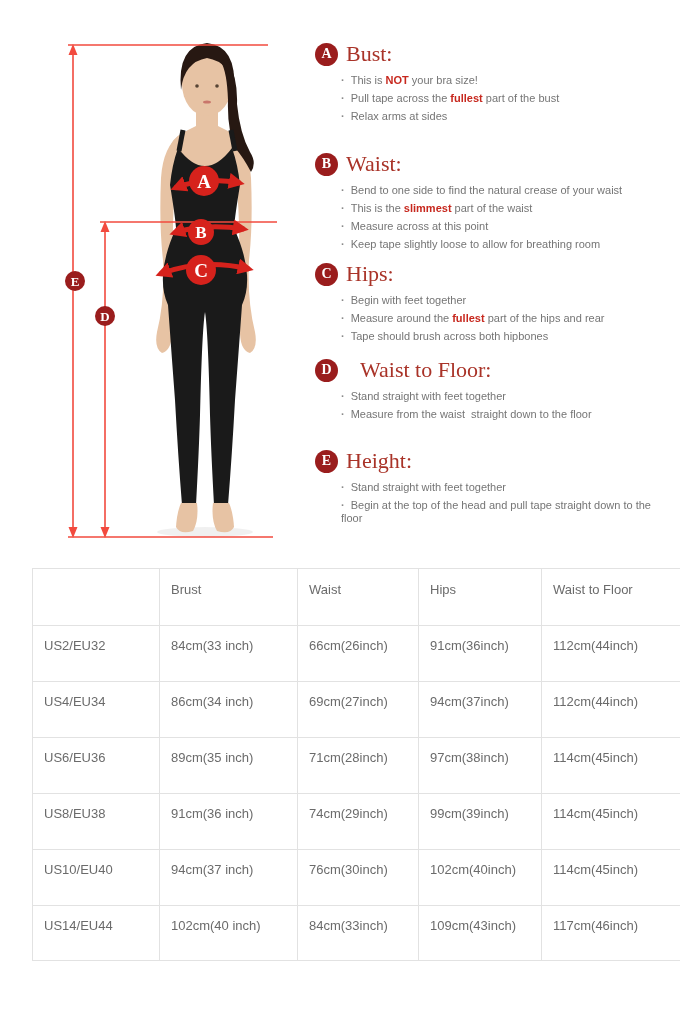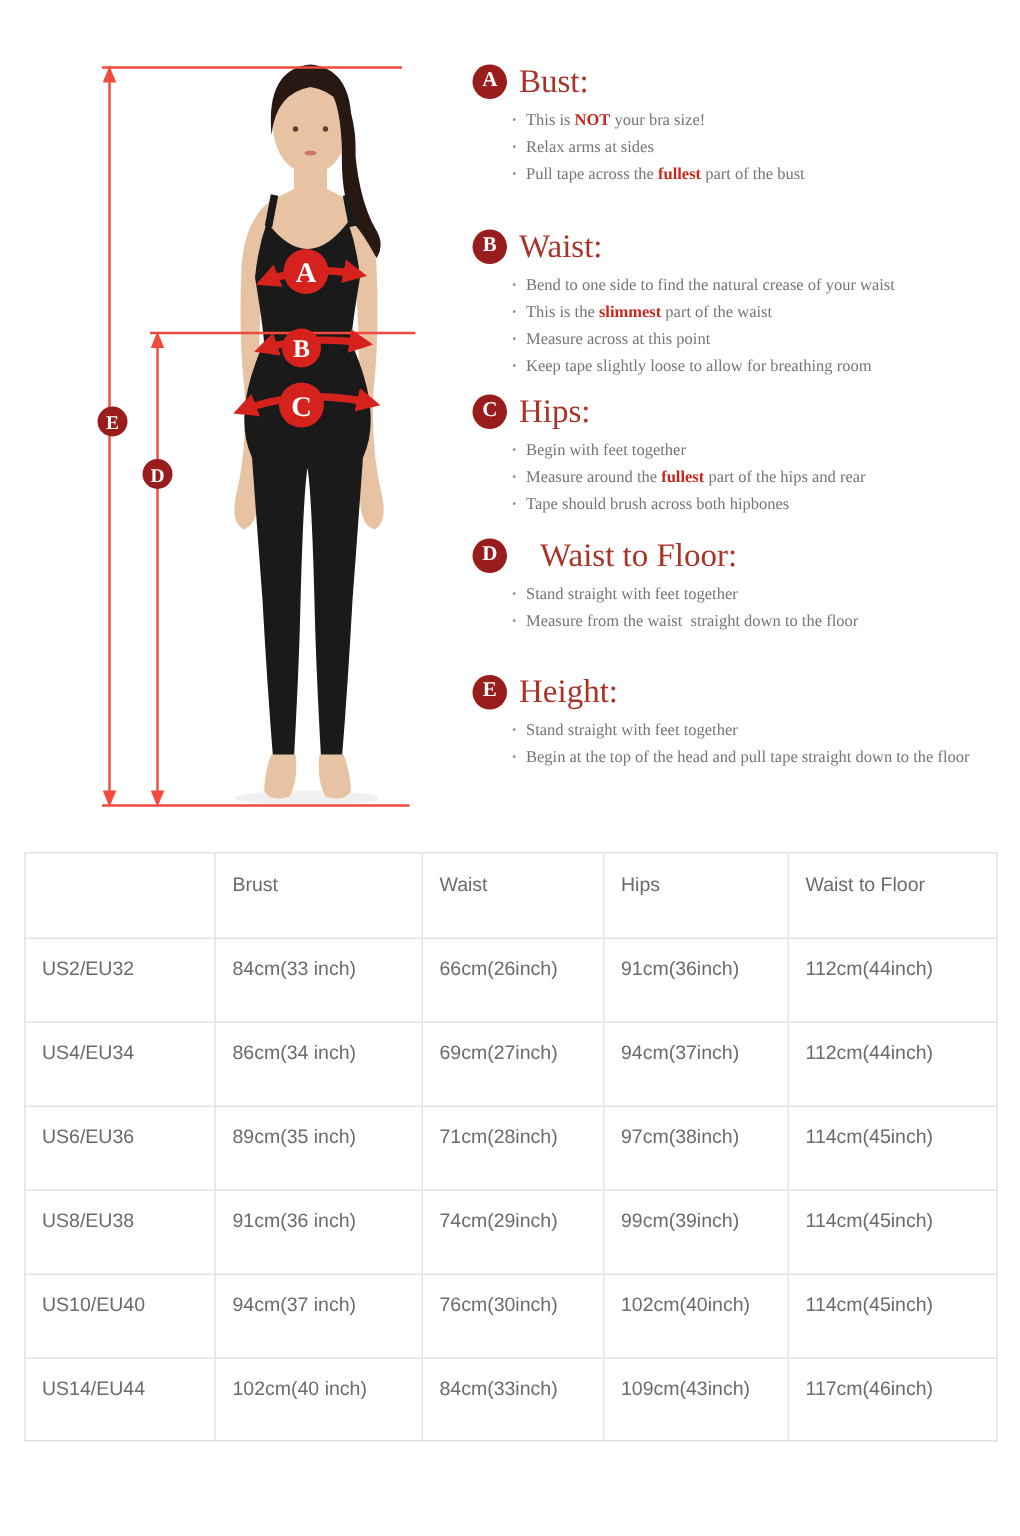--- a/index.html
+++ b/index.html
@@ -24,26 +24,26 @@
   .section{position:absolute;left:0;width:352px;}
   .sec-0{top:41px}.sec-1{top:151px}.sec-2{top:261px}.sec-3{top:357px}.sec-4{top:448px}
   .sec-head{display:flex;align-items:center;gap:8px;height:26px;}
   .sec-3 .sec-head{gap:22px;}
   .badge{width:23px;height:23px;border-radius:50%;background:var(--badge-red);color:#fff;
          font-family:"Liberation Serif",serif;font-weight:bold;font-size:14px;
          display:flex;align-items:center;justify-content:center;flex:0 0 auto;}
   .sec-title{font-family:Liberation Serif, serif;font-size:22px;color:var(--heading-red);
              white-space:nowrap;}
   ul.bullets{list-style:none;margin:7px 0 0;padding:0 0 0 26px;}
-  .bullets li{font-size:11px;color:var(--bullet-gray);line-height:13px;margin:0 0 5px;font-family:Liberation Serif, serif;}
+  .bullets li{font-size:11px;color:var(--bullet-gray);line-height:13px;margin:0 0 5px;}
   .dot{font-weight:bold;margin-right:6px;color:#8a8a8a;}
   .hl{color:var(--highlight-red);font-weight:bold;}
 
   
-  table.size-table{position:absolute;left:16px;top:568px;width:648px;
+  table.size-table{position:absolute;left:32px;top:568px;width:648px;
                    border-collapse:collapse;table-layout:fixed;}
   .size-table th,.size-table td{border:1px solid var(--table-border);font-weight:normal;
                    text-align:left;vertical-align:middle;padding:0 4px 16px 11px;
                    font-size:13px;color:var(--table-text);overflow:hidden;}
   .size-table thead tr{height:57px;}
   .size-table tbody tr{height:56px;}
   .size-table tbody tr:last-child{height:55px;padding-left:12px;}
 
   
   .mline{stroke:var(--line-red);stroke-width:1.6;fill:none;}
@@ -132,22 +132,22 @@
 
   <div class="sections">
 
     <div class="section sec-0">
       <div class="sec-head">
         <span class="badge">A</span>
         <span class="sec-title">Bust:</span>
       </div>
       <ul class="bullets">
           <li><span class="dot">·</span><span>This is </span><span class="hl">NOT</span><span> your bra size!</span></li>
+          <li><span class="dot">·</span><span>Pull tape across the </span><span class="hl">fullest</span><span> part of the bust</span></li>
           <li><span class="dot">·</span><span>Relax arms at sides</span></li>
-          <li><span class="dot">·</span><span>Pull tape across the </span><span class="hl">fullest</span><span> part of the bust</span></li>
         </ul>
     </div>
 
     <div class="section sec-1">
       <div class="sec-head">
         <span class="badge">B</span>
         <span class="sec-title">Waist:</span>
       </div>
       <ul class="bullets">
           <li><span class="dot">·</span><span>Bend to one side to find the natural crease of your waist</span></li>

